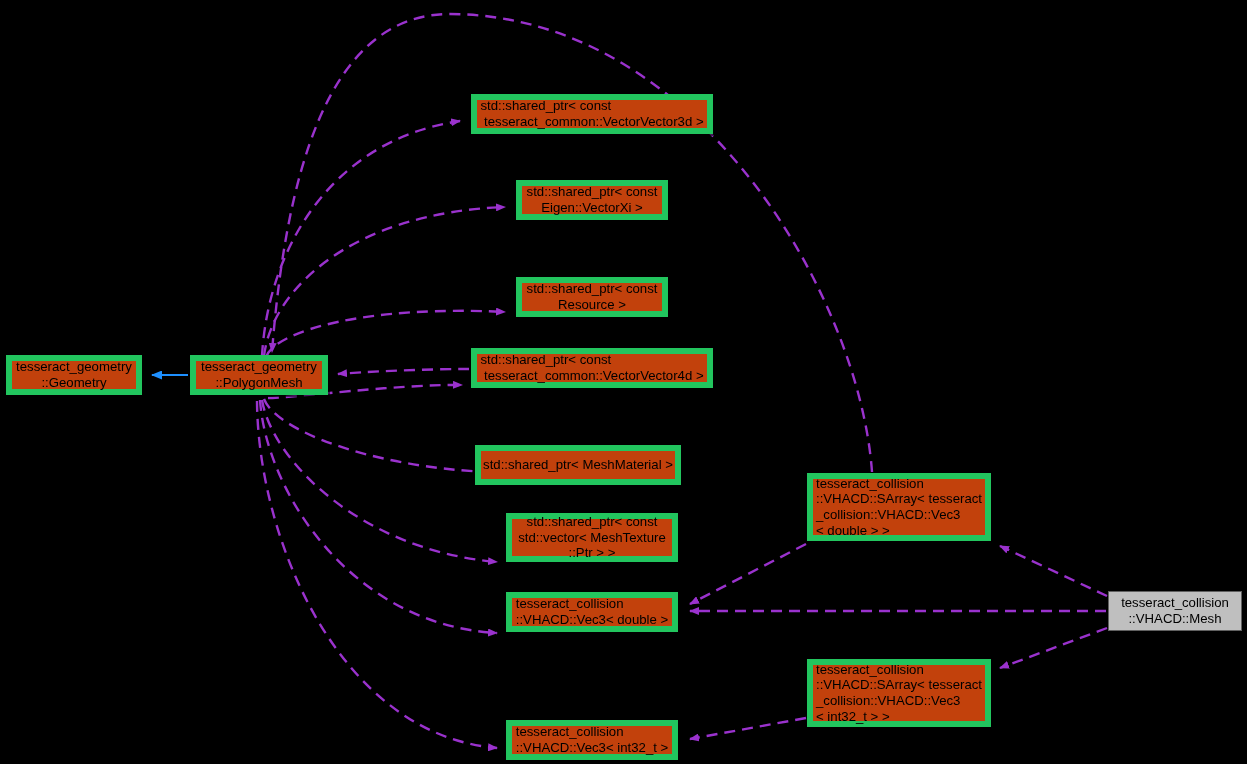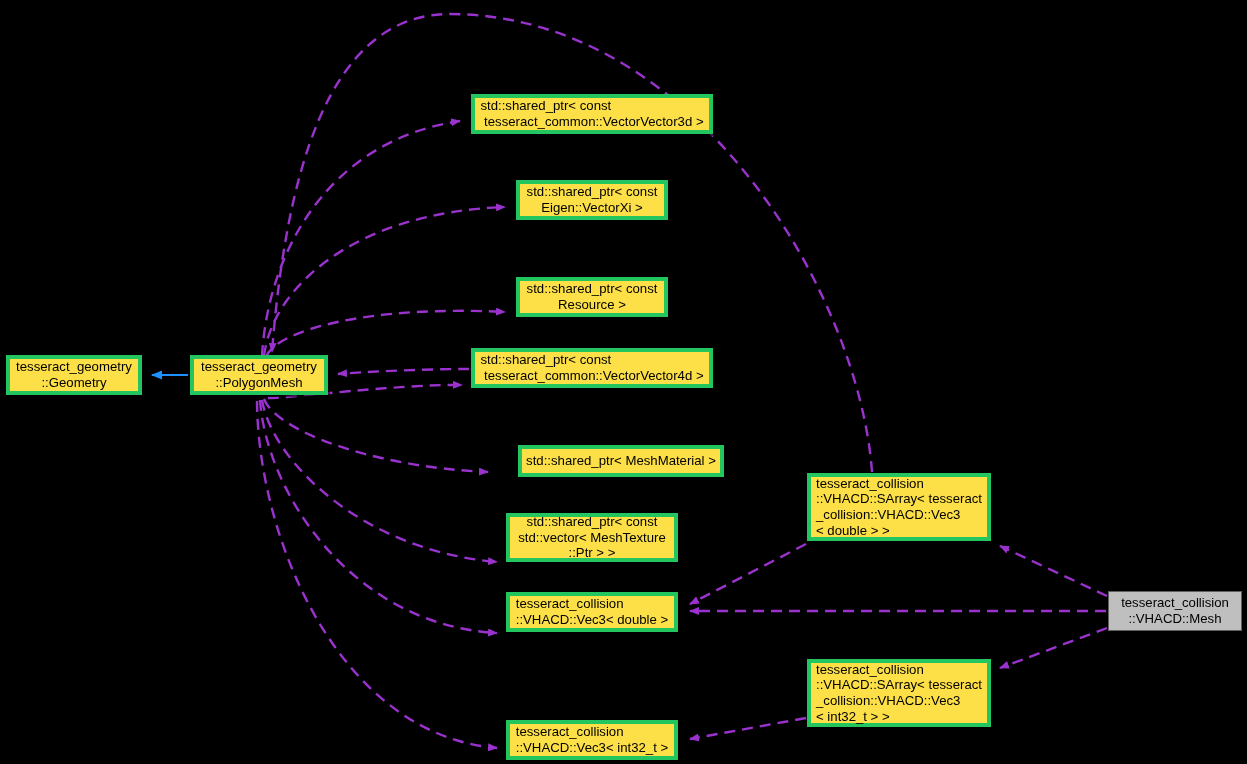--- a/index.html
+++ b/index.html
@@ -17,22 +17,22 @@
   }
   svg#edges {
     position: absolute;
     left: 0; top: 0;
     width: 1247px;
     height: 764px;
   }
   .node {
     position: absolute;
     box-sizing: border-box;
-    background: #fde047;
-    border: 4px solid #22c55e;
+    background: #c2410c;
+    border: 6px solid #22c55e;
     color: #000000;
     font-size: 13.2px;
     line-height: 15.6px;
     display: flex;
     align-items: center;
     justify-content: center;
     text-align: center;
     box-shadow: 2px 2px 0 rgba(0,0,0,0.55);
     z-index: 5;
     white-space: pre;
@@ -108,21 +108,21 @@
       <div class="node" style="left: 190px; top: 355px; width: 138px; height: 40px;"><span class="label">tesseract_geometry
 ::PolygonMesh</span></div>
       <div class="node lalign" style="left: 471px; top: 94px; width: 242px; height: 40px;"><span class="label">std::shared_ptr&lt; const
  tesseract_common::VectorVector3d &gt;</span></div>
       <div class="node" style="left: 516px; top: 180px; width: 152px; height: 40px;"><span class="label">std::shared_ptr&lt; const
 Eigen::VectorXi &gt;</span></div>
       <div class="node" style="left: 516px; top: 277px; width: 152px; height: 40px;"><span class="label">std::shared_ptr&lt; const
 Resource &gt;</span></div>
       <div class="node lalign" style="left: 471px; top: 348px; width: 242px; height: 40px;"><span class="label">std::shared_ptr&lt; const
  tesseract_common::VectorVector4d &gt;</span></div>
-      <div class="node" style="left: 518px; top: 445px; width: 206px; height: 32px;"><span class="label">std::shared_ptr&lt; MeshMaterial &gt;</span></div>
+      <div class="node" style="left: 475px; top: 445px; width: 206px; height: 40px;"><span class="label">std::shared_ptr&lt; MeshMaterial &gt;</span></div>
       <div class="node" style="left: 506px; top: 513px; width: 172px; height: 49px;"><span class="label">std::shared_ptr&lt; const
 std::vector&lt; MeshTexture
 ::Ptr &gt; &gt;</span></div>
       <div class="node lalign" style="left: 506px; top: 592px; width: 172px; height: 40px;"><span class="label">tesseract_collision
 ::VHACD::Vec3&lt; double &gt;</span></div>
       <div class="node lalign" style="left: 506px; top: 720px; width: 172px; height: 40px;"><span class="label">tesseract_collision
 ::VHACD::Vec3&lt; int32_t &gt;</span></div>
       <div class="node lalign" style="left: 807px; top: 473px; width: 184px; height: 68px;"><span class="label">tesseract_collision
 ::VHACD::SArray&lt; tesseract
 _collision::VHACD::Vec3

